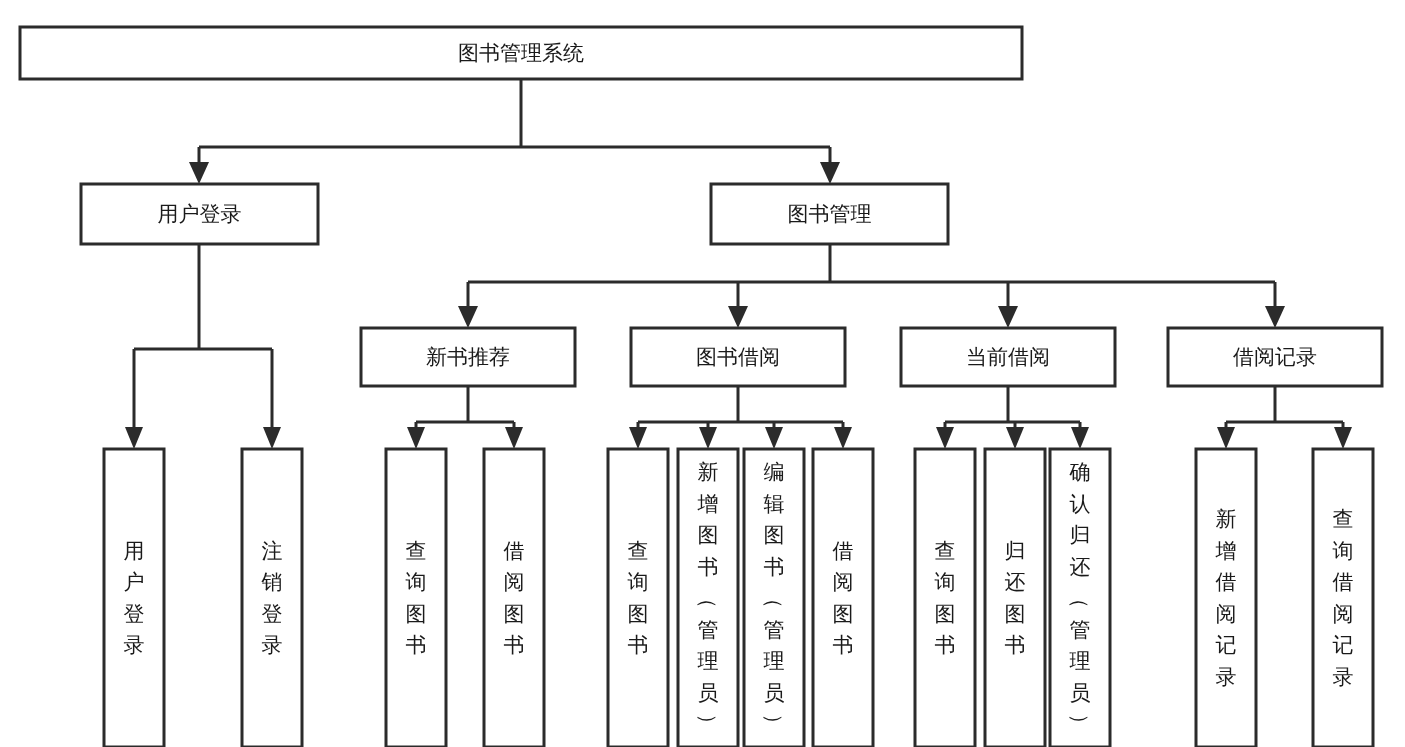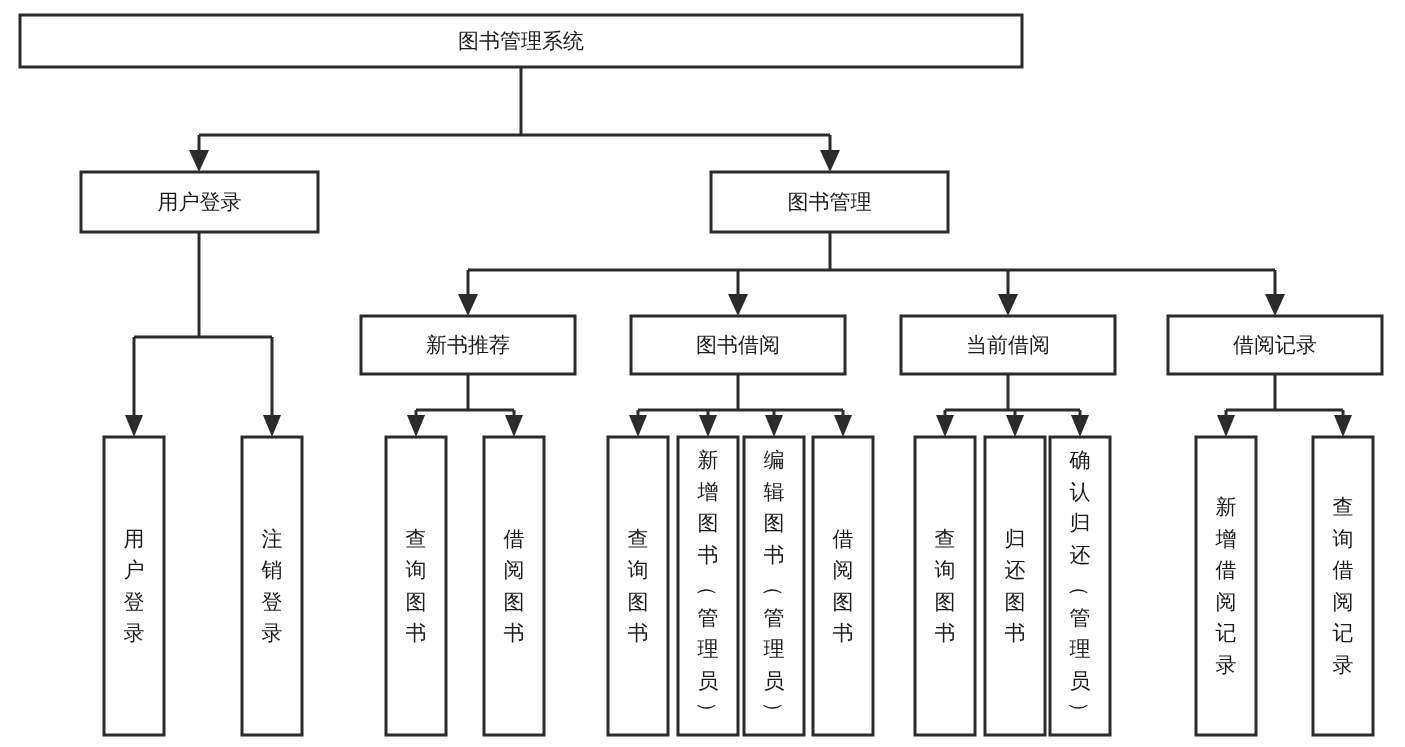--- a/index.html
+++ b/index.html
@@ -10,20 +10,21 @@
   body {
     width: 1405px;
     height: 747px;
     font-family: "Liberation Sans", "DejaVu Sans", sans-serif;
     overflow: hidden;
   }
   #diagram-root {
     position: relative;
     width: 1405px;
     height: 664px;
+    margin-top: 12px;
   }
   svg.flow {
     position: absolute;
     top: 0;
     left: 0;
     width: 1405px;
     height: 747px;
   }
   .node-box {
     fill: #ffffff;

